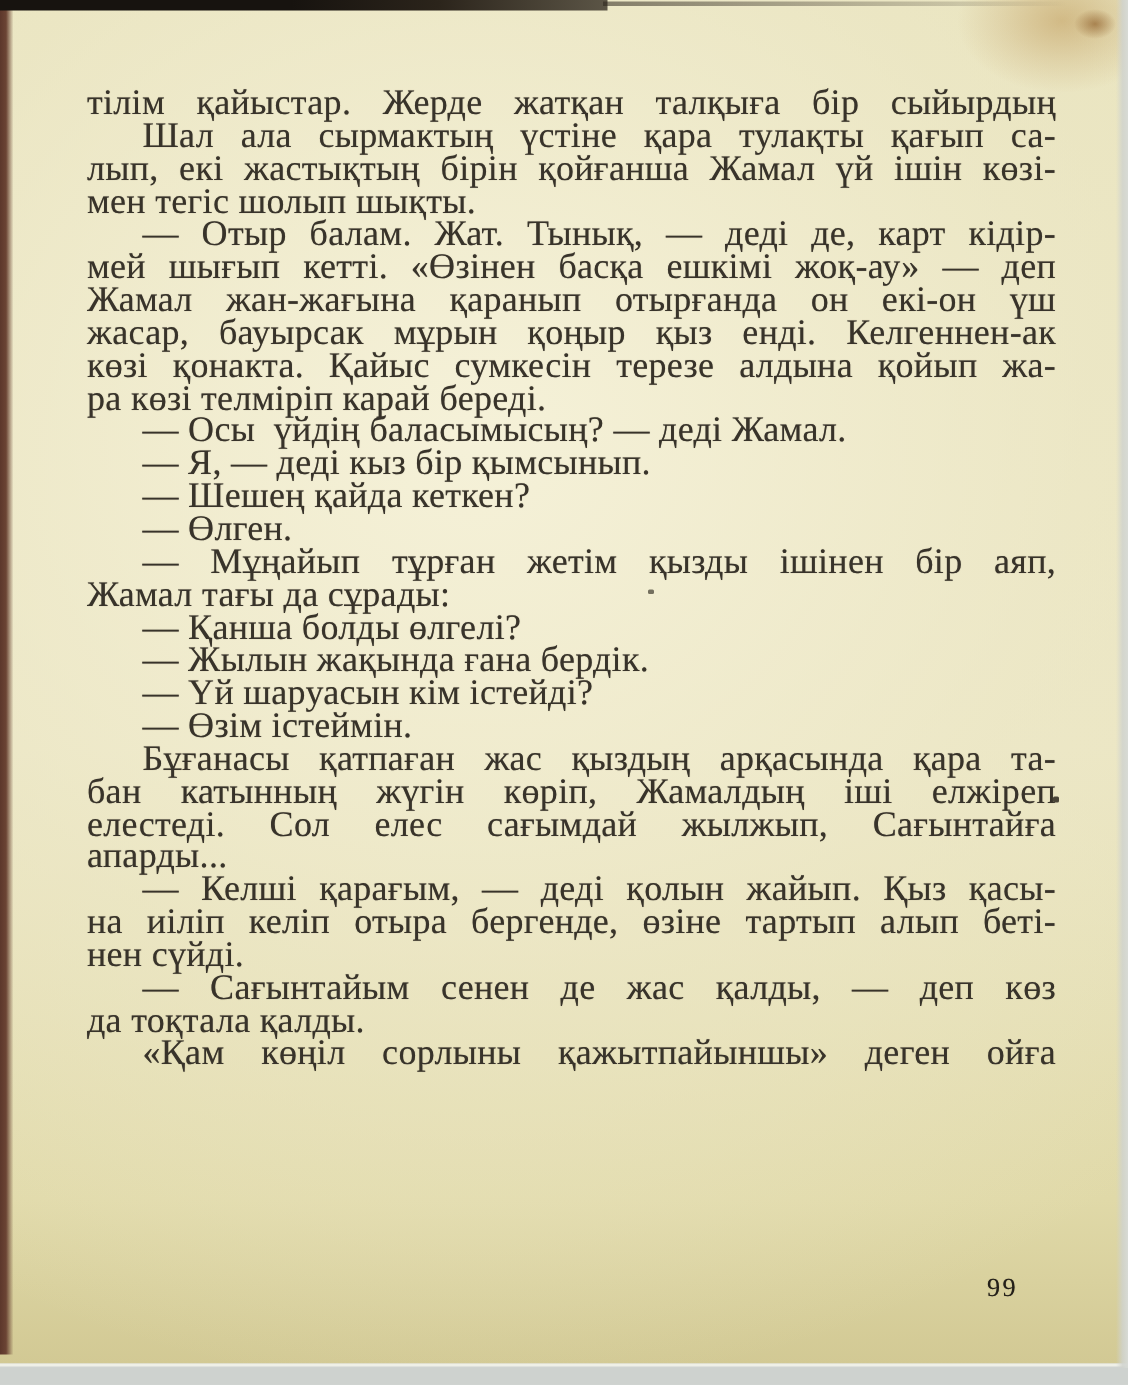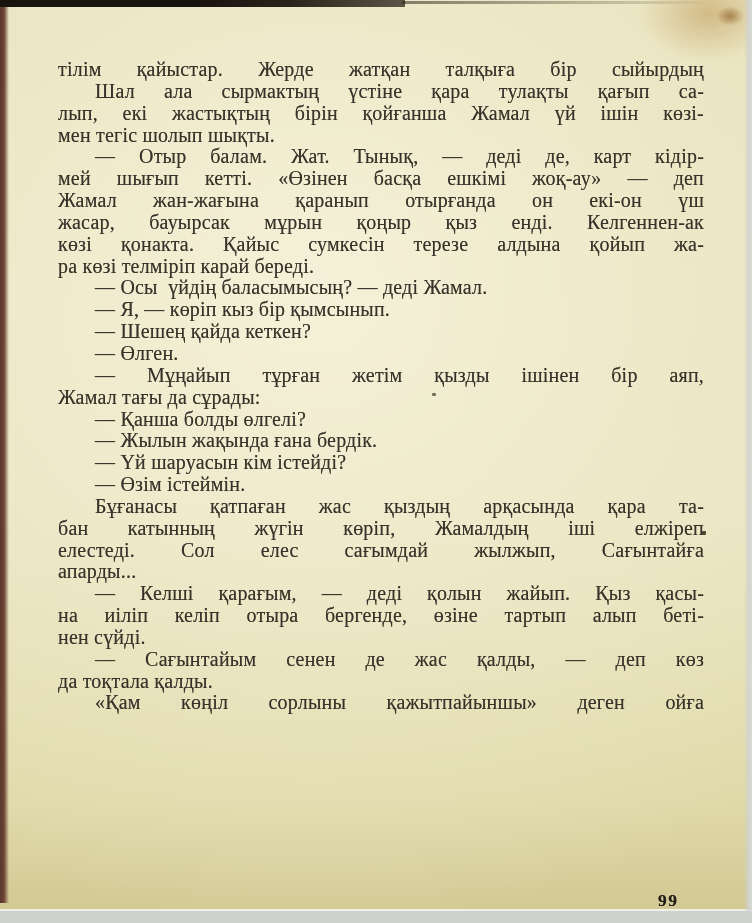--- a/index.html
+++ b/index.html
@@ -67,40 +67,39 @@
   }
   .bottom-strip {
     position: absolute; left: 0; bottom: 0;
     width: 752px; height: 11px;
     background: #ced2cf;
   }
   .text-block {
     position: absolute; left: 58px; top: 59px;
     width: 646px;
     color: #38332a;
-    font-size: 20px;
+    font-size: 24px;
     line-height: 21.85px;
     letter-spacing: 0.2px;
     text-shadow: 0 0 0.5px rgba(56,51,42,0.55);
   }
   .line { white-space: pre; }
   .line.j {
     white-space: normal;
     text-align: justify;
     text-align-last: justify;
   }
   .line.ind { text-indent: 37px; }
   .page-number {
     position: absolute; left: 658px; top: 848px;
     font-size: 17.5px;
-    font-weight: bold;
+    font-weight: normal;
     color: #242019;
     letter-spacing: 1.5px;
     text-shadow: 0 0 0.5px rgba(36,32,25,0.6);
-    margin-top: 42px;
   }
   .speck-1 {
     position: absolute; left: 702px; top: 531px;
     width: 4px; height: 4px;
     background: #4a4538; border-radius: 1px;
   }
   .speck-2 {
     position: absolute; left: 432px; top: 393px;
     width: 4px; height: 3px;
     background: rgba(74,69,56,0.75); border-radius: 1px;
@@ -119,21 +118,21 @@
       <div class="line j ind">Шал ала сырмактың үстіне қара тулақты қағып са-</div>
       <div class="line j">лып, екі жастықтың бірін қойғанша Жамал үй ішін көзі-</div>
       <div class="line">мен тегіс шолып шықты.</div>
       <div class="line j ind">— Отыр балам. Жат. Тынық, — деді де, карт кідір-</div>
       <div class="line j">мей шығып кетті. «Өзінен басқа ешкімі жоқ-ау» — деп</div>
       <div class="line j">Жамал жан-жағына қаранып отырғанда он екі-он үш</div>
       <div class="line j">жасар, бауырсак мұрын қоңыр қыз енді. Келгеннен-ак</div>
       <div class="line j">көзі қонакта. Қайыс сумкесін терезе алдына қойып жа-</div>
       <div class="line">ра көзі телміріп карай береді.</div>
       <div class="line ind">— Осы  үйдің баласымысың? — деді Жамал.</div>
-      <div class="line ind">— Я, — көріп кыз бір қымсынып.</div>
+      <div class="line ind">— Я, — деді кыз бір қымсынып.</div>
       <div class="line ind">— Шешең қайда кеткен?</div>
       <div class="line ind">— Өлген.</div>
       <div class="line j ind">— Мұңайып тұрған жетім қызды ішінен бір аяп,</div>
       <div class="line">Жамал тағы да сұрады:</div>
       <div class="line ind">— Қанша болды өлгелі?</div>
       <div class="line ind">— Жылын жақында ғана бердік.</div>
       <div class="line ind">— Үй шаруасын кім істейді?</div>
       <div class="line ind">— Өзім істеймін.</div>
       <div class="line j ind">Бұғанасы қатпаған жас қыздың арқасында қара та-</div>
       <div class="line j">бан катынның жүгін көріп, Жамалдың іші елжіреп</div>

